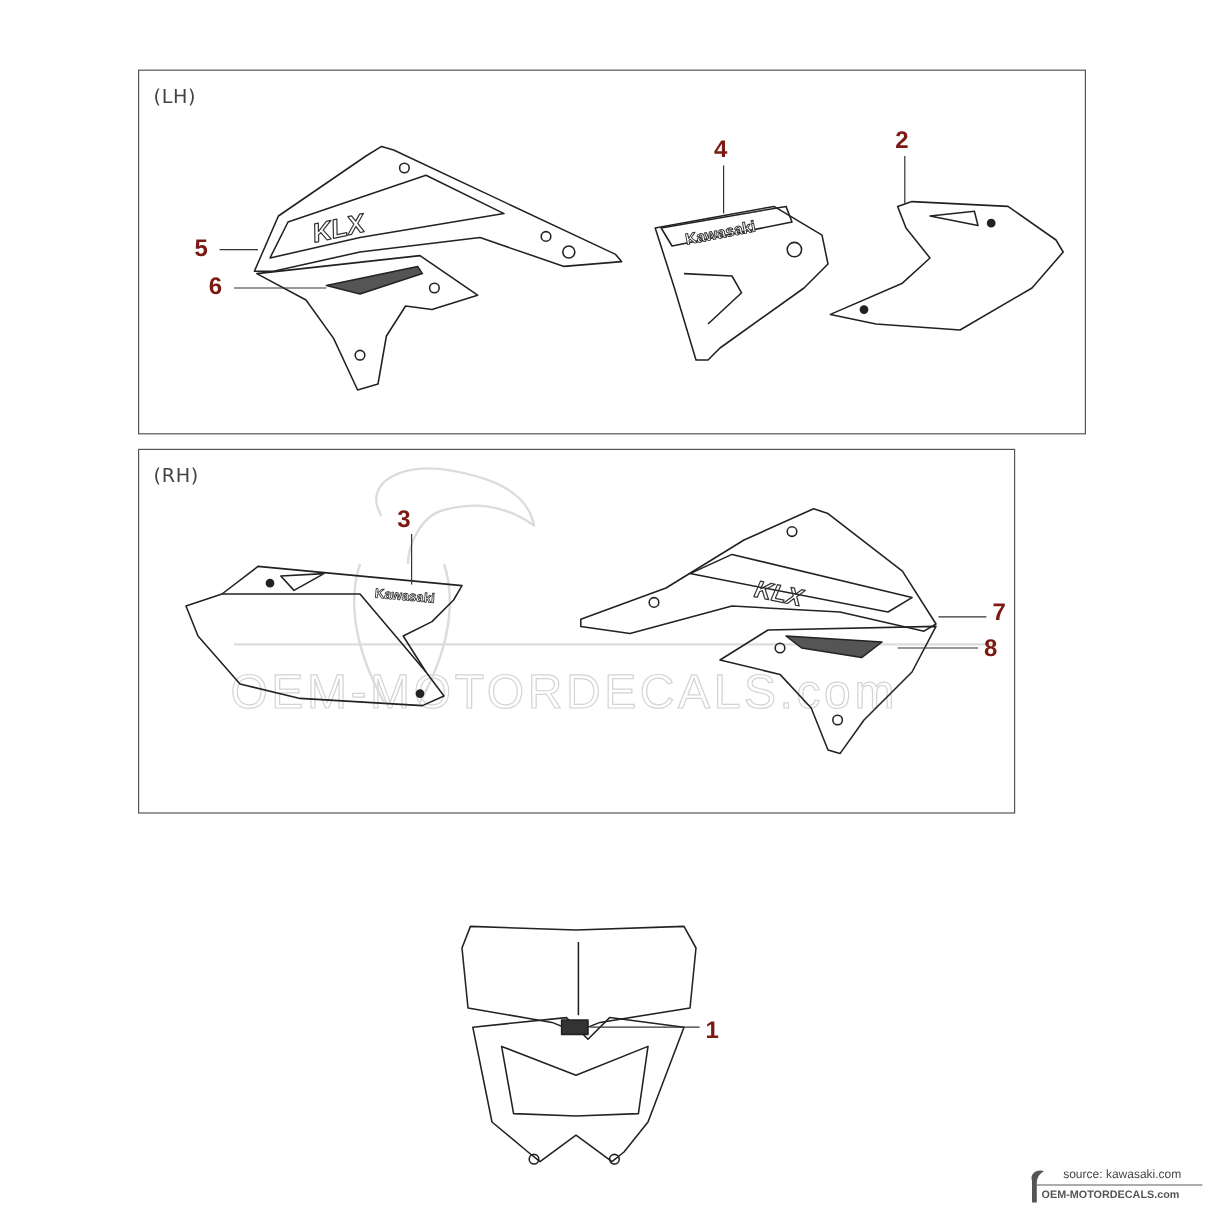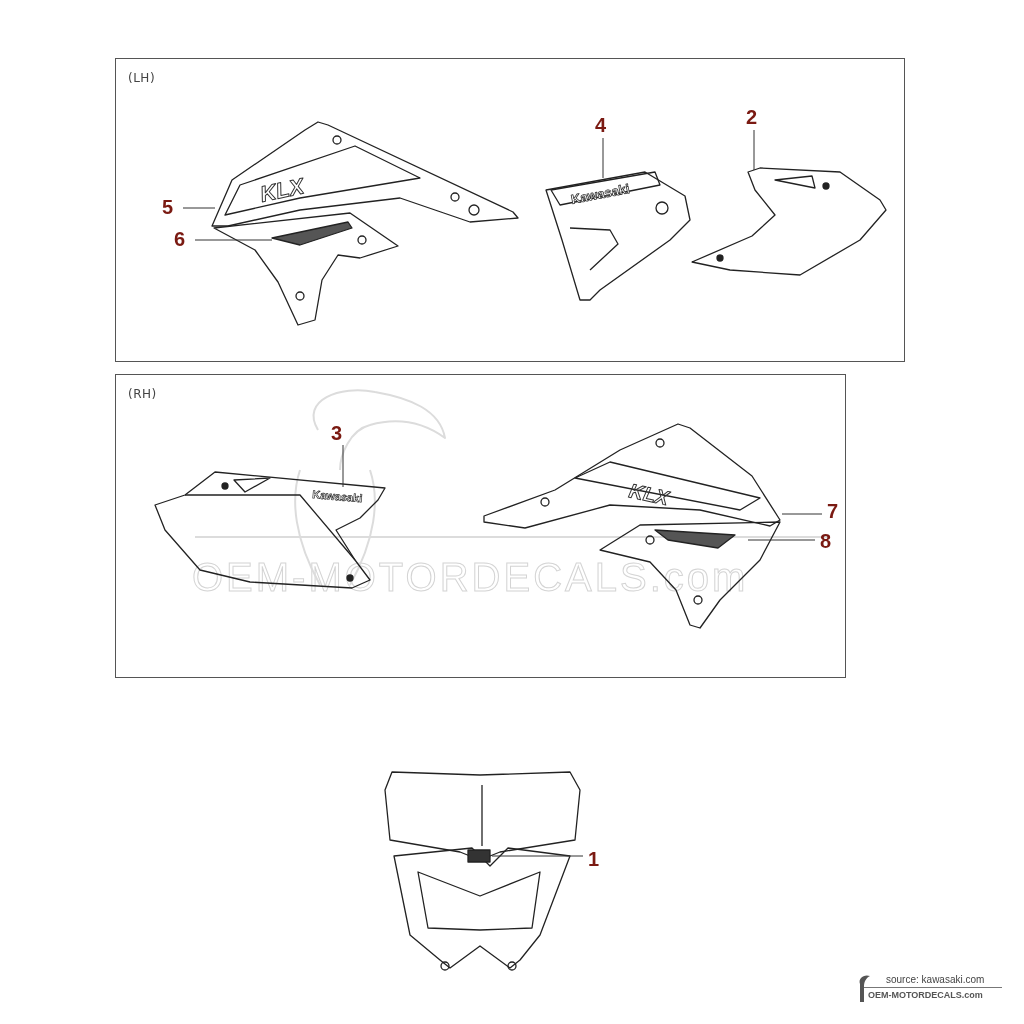--- a/index.html
+++ b/index.html
@@ -1,18 +1,18 @@
 <!DOCTYPE html>
 <html><head>
 <meta charset="utf-8">
 <style>
   html, body { margin:0; padding:0; background:#ffffff; }
   body { width:1024px; height:1024px; position:relative; overflow:hidden; font-family:"Liberation Sans", sans-serif; }
   .panel { position:absolute; border:1.5px solid #555; background:#fff; box-sizing:border-box; }
-  .panel-label { position:absolute; font-family:"DejaVu Sans", sans-serif; font-size:12px; color:#444; letter-spacing:0.5px; }
+  .panel-label { position:absolute; font-family:"DejaVu Sans", sans-serif; font-size:16px; color:#444; letter-spacing:0.5px; }
   .callout { position:absolute; font-family:"Liberation Sans", sans-serif; font-weight:bold; font-size:20px; color:#7a1a12; }
   svg { position:absolute; left:0; top:0; }
   .watermark { position:absolute; font-family:"Liberation Sans", sans-serif; font-size:40px; letter-spacing:3px; color:transparent; -webkit-text-stroke:1px #d4d4d4; white-space:nowrap; }
   .source { position:absolute; font-family:"Liberation Sans", sans-serif; color:#444; white-space:nowrap;text-align:center; }
 </style>
 </head>
 <body>
 
 <div class="panel" style="left:115px; top:58px; width:790px; height:304px;">
   <div class="panel-label" style="left:12px; top:12px;">(LH)</div>

